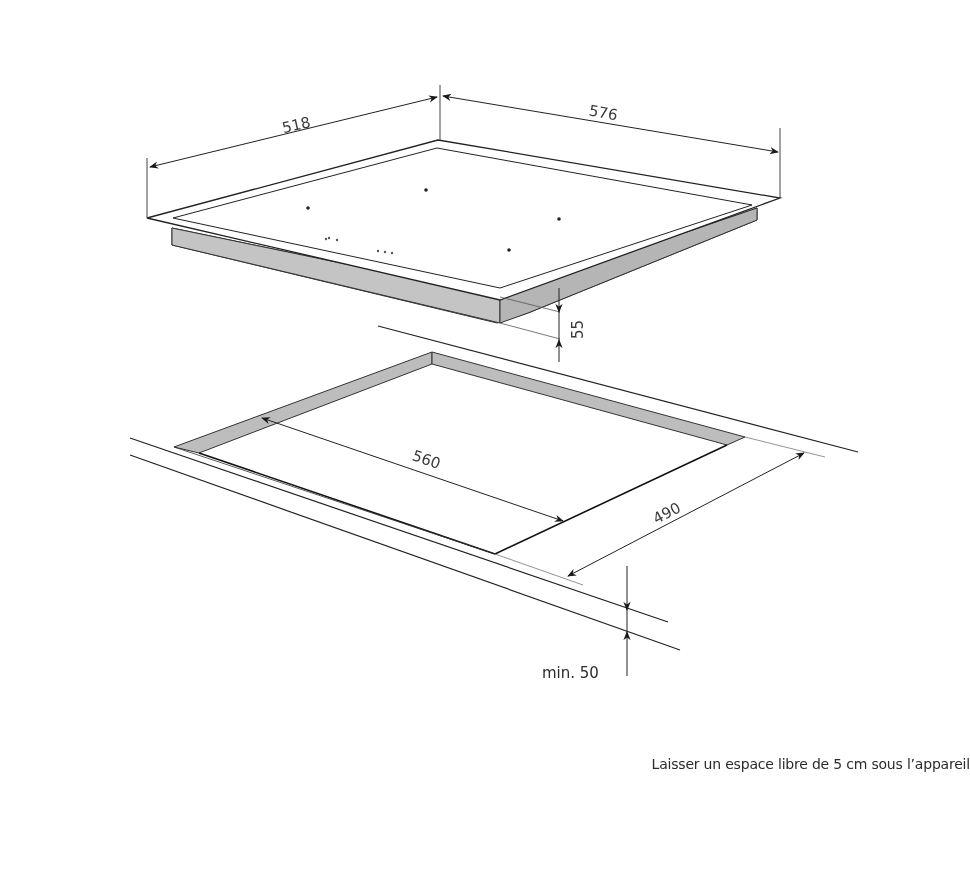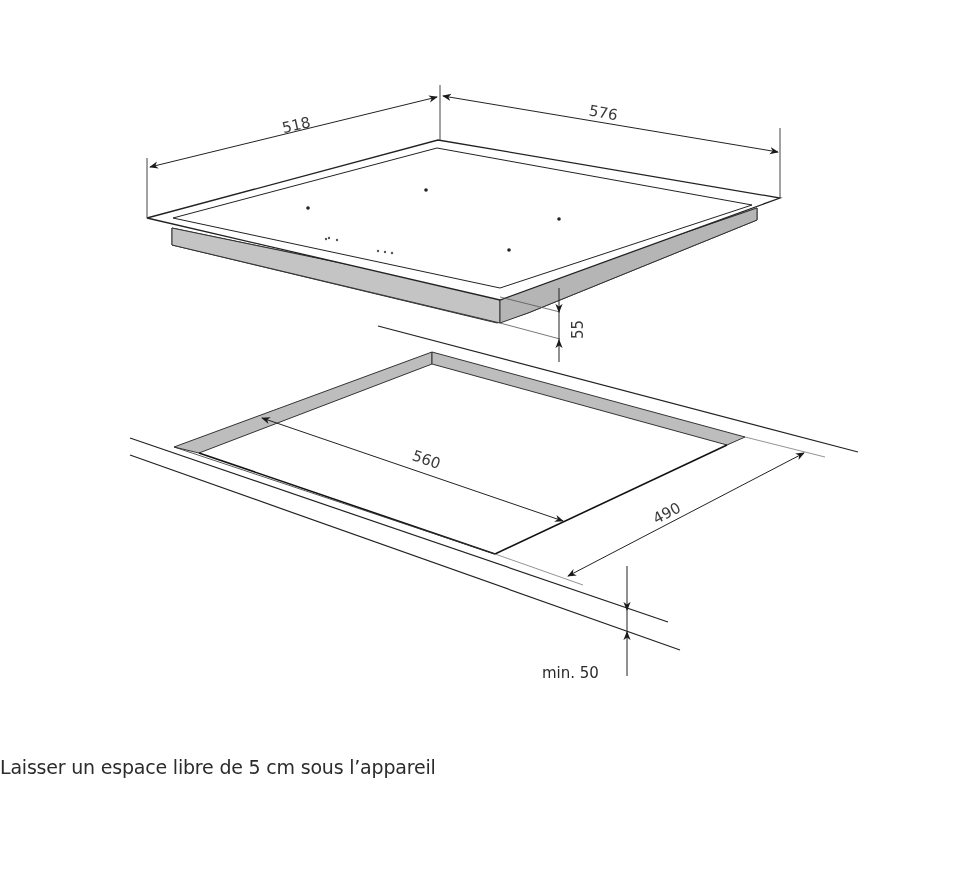--- a/index.html
+++ b/index.html
@@ -1,22 +1,22 @@
 <!DOCTYPE html>
 <html><head>
   <meta charset="utf-8">
   <style>
     html, body { margin: 0; padding: 0; background: #ffffff; }
     body { width: 970px; height: 873px; position: relative; overflow: hidden; }
     #diagram { position: absolute; left: 0; top: 0; width: 970px; height: 873px; }
     .dim-label { font-family: "DejaVu Sans", sans-serif; font-size: 15px; fill: #3a3a3a; }
     .note-label { font-family: "DejaVu Sans", sans-serif; font-size: 15px; fill: #2a2a2a; }
     #caption {
-      position: absolute; left: 0; top: 756px; width: 970px; text-align: left;
-      font-family: "DejaVu Sans", sans-serif; font-size: 19px; color: #2b2b2b;
+      position: absolute; left: 0; top: 756px; width: 970px; text-align: right;
+      font-family: "DejaVu Sans", sans-serif; font-size: 14px; color: #2b2b2b;
       letter-spacing: -0.2px;
     }
   </style>
 </head>
 <body>
 
 <svg id="diagram" viewBox="0 0 970 873" xmlns="http://www.w3.org/2000/svg">
   <defs>
     <marker id="arr" viewBox="0 0 10 10" refX="9" refY="5" markerWidth="9" markerHeight="9" orient="auto-start-reverse" markerUnits="userSpaceOnUse">
       <path d="M0,1 L10,5 L0,9 L3,5 Z" fill="#1a1a1a"></path>

